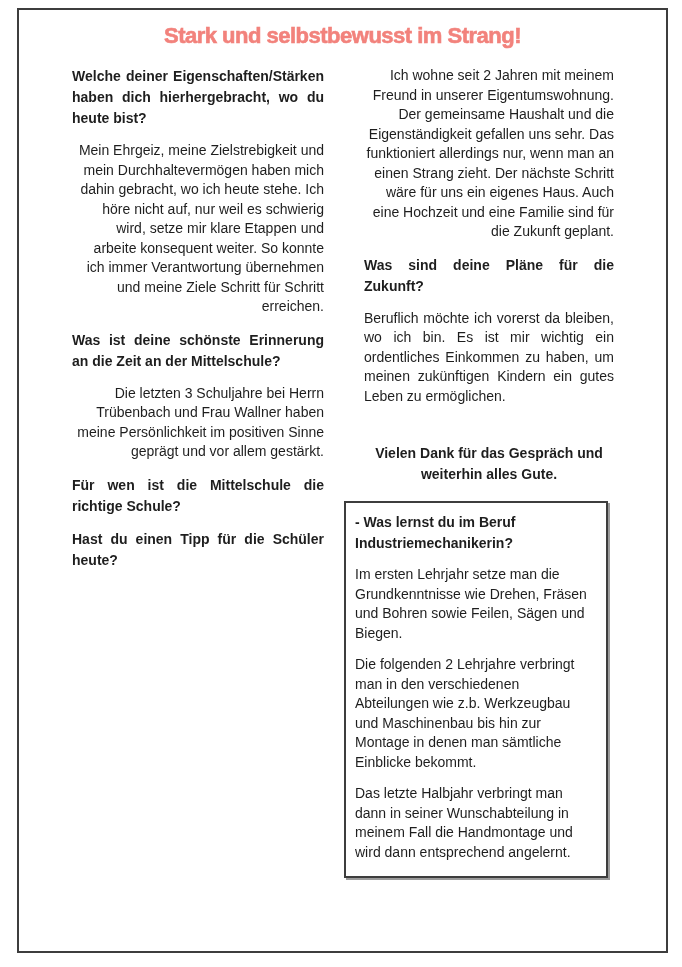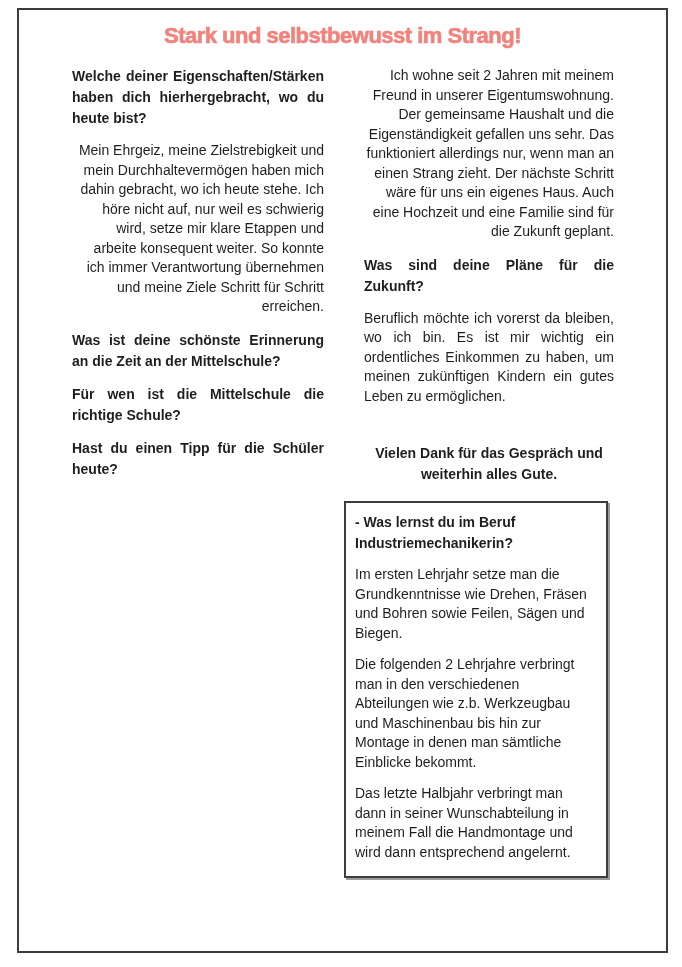--- a/index.html
+++ b/index.html
@@ -87,20 +87,21 @@
 <div class="page-frame">
 
   <div class="page-title">Stark und selbstbewusst im Strang!</div>
 
   <div class="columns">
 
     <div class="col-left">
       <div class="q">Welche deiner Eigenschaften/Stärken haben dich hierhergebracht, wo du heute bist?</div>
       <div class="a">Mein Ehrgeiz, meine Zielstrebigkeit und mein Durchhaltevermögen haben mich dahin gebracht, wo ich heute stehe. Ich höre nicht auf, nur weil es schwierig wird, setze mir klare Etappen und arbeite konsequent weiter. So konnte ich immer Verantwortung übernehmen und meine Ziele Schritt für Schritt erreichen.</div>
       <div class="q">Was ist deine schönste Erinnerung an die Zeit an der Mittelschule?</div>
+      <div class="a">Die letzten 3 Schuljahre bei Herrn Trübenbach und Frau Wallner haben meine Persönlichkeit im positiven Sinne geprägt und vor allem gestärkt.</div>
       <div class="q">Für wen ist die Mittelschule die richtige Schule?</div>
       <div class="q">Hast du einen Tipp für die Schüler heute?</div>
     </div>
 
     <div class="col-right">
       <div class="a">Ich wohne seit 2 Jahren mit meinem Freund in unserer Eigentumswohnung. Der gemeinsame Haushalt und die Eigenständigkeit gefallen uns sehr. Das funktioniert allerdings nur, wenn man an einen Strang zieht. Der nächste Schritt wäre für uns ein eigenes Haus. Auch eine Hochzeit und eine Familie sind für die Zukunft geplant.</div>
       <div class="q">Was sind deine Pläne für die Zukunft?</div>
       <div class="a just">Beruflich möchte ich vorerst da bleiben, wo ich bin. Es ist mir wichtig ein ordentliches Einkommen zu haben, um meinen zukünftigen Kindern ein gutes Leben zu ermöglichen.</div>
 
       <div class="thanks">Vielen Dank für das Gespräch und weiterhin alles Gute.</div>

